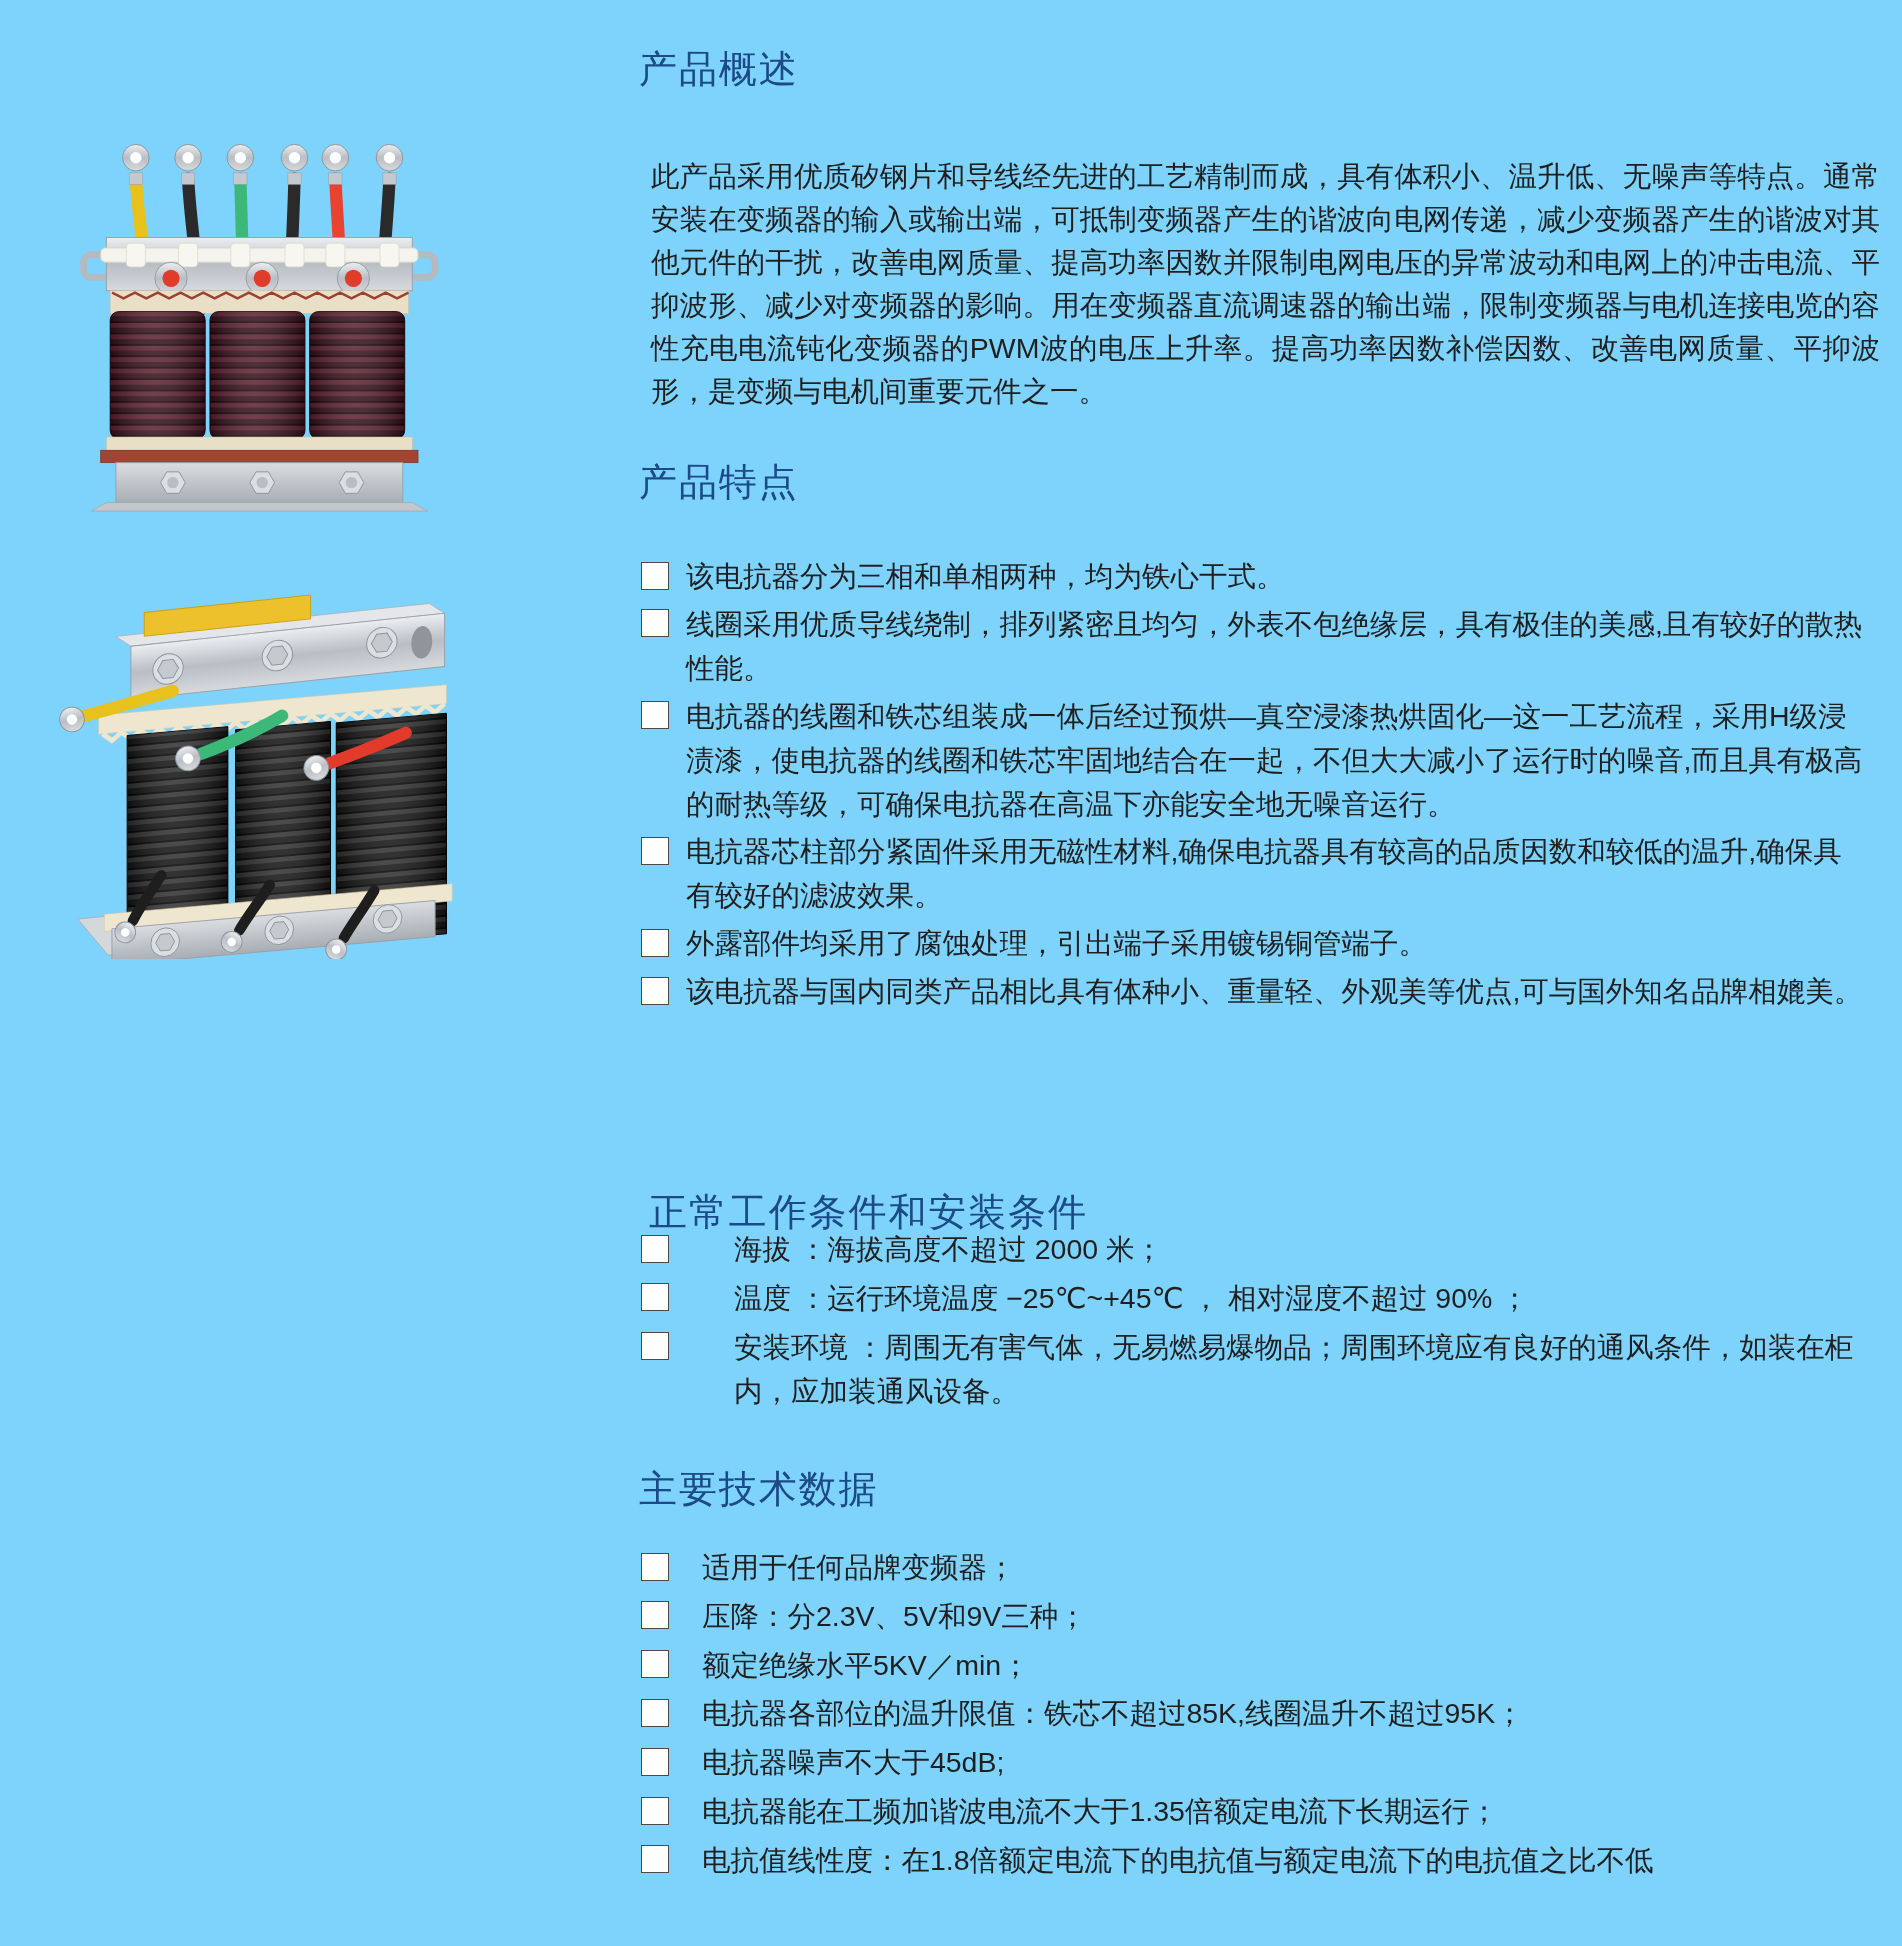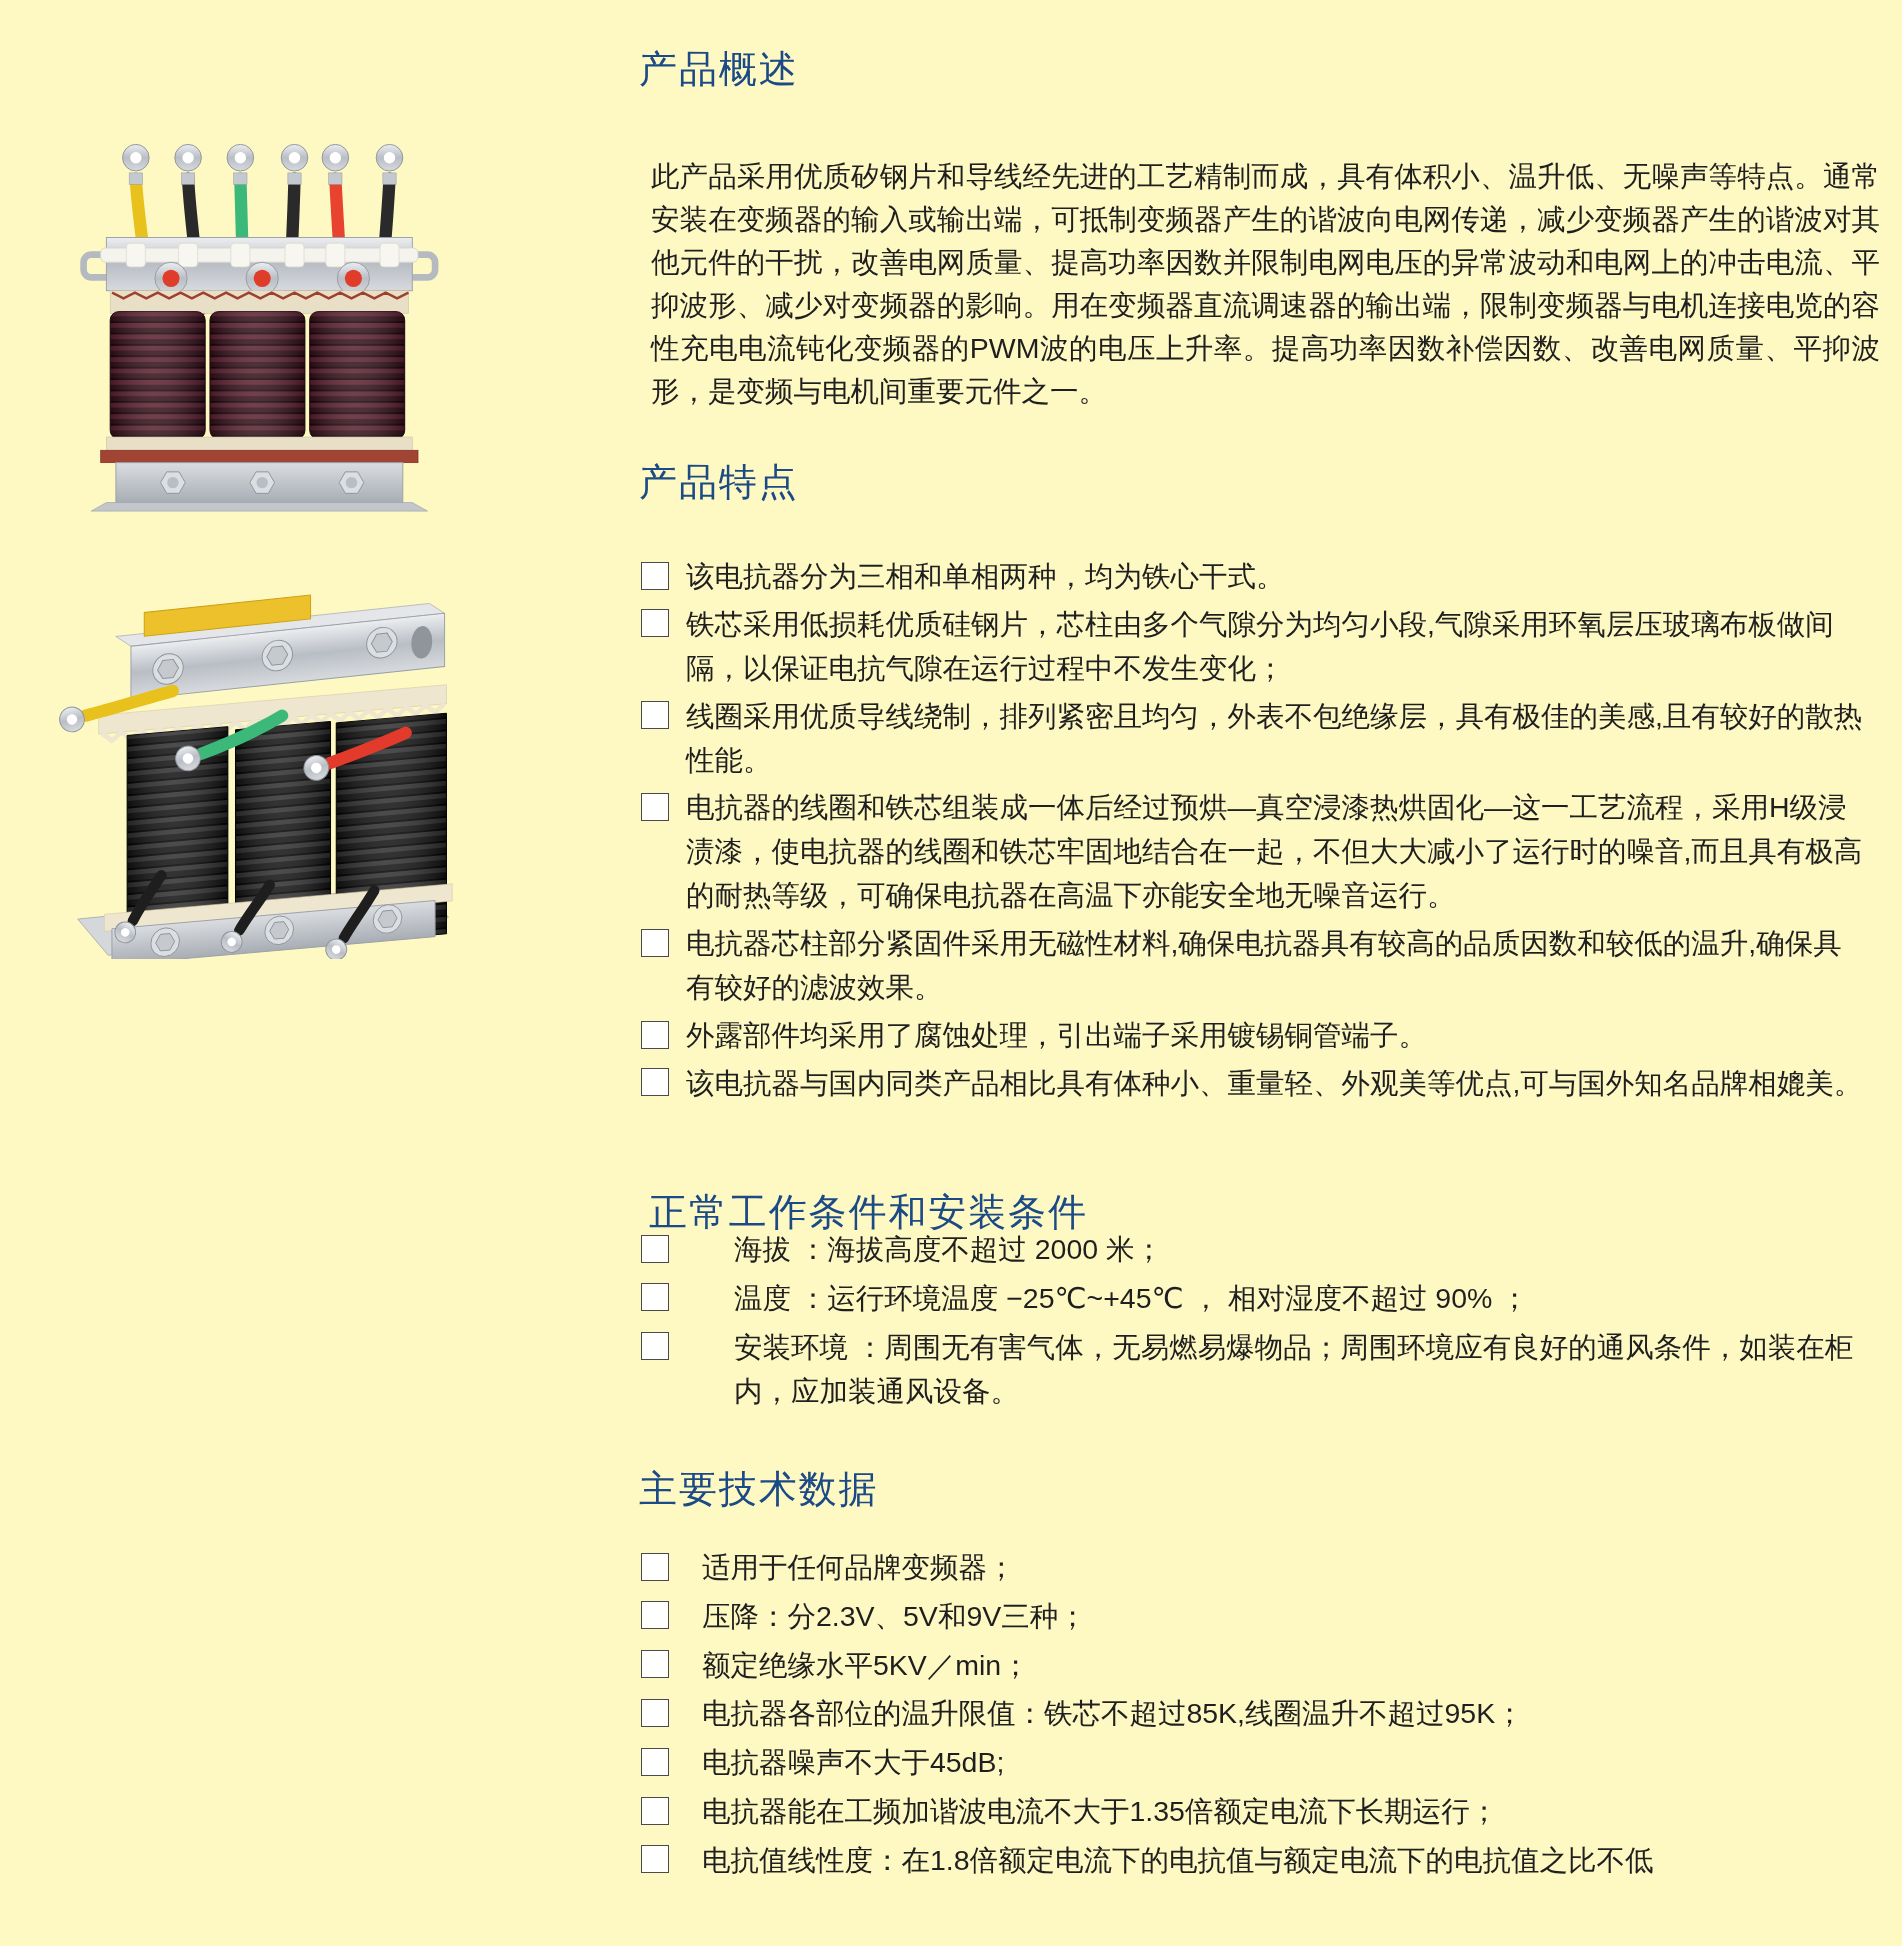--- a/index.html
+++ b/index.html
@@ -1,19 +1,19 @@
 <!DOCTYPE html>
 <html style="font-size:15px"><head>
 <meta charset="utf-8">
 <style>
   html,body{margin:0;padding:0;background:#ffffff;}
   .page{
     position:relative;
     width:1902px;height:1947px;
-    background:#fef9c3;
+    background:#7dd3fc;
     font-family:"Liberation Sans","DejaVu Sans",sans-serif;
     color:#1f1f1f;
     overflow:hidden;
   }
   
   .fig{position:absolute;margin:0;padding:0;}
   .fig-1{left:57px;top:95px;width:399px;height:418px;}
   .fig-2{left:49px;top:556px;width:411px;height:403px;}
   .fig svg{display:block;width:100%;height:100%;}
   
@@ -325,24 +325,20 @@
     <p class="overview-paragraph">此产品采用优质矽钢片和导线经先进的工艺精制而成，具有体积小、温升低、无噪声等特点。通常安装在变频器的输入或输出端，可抵制变频器产生的谐波向电网传递，减少变频器产生的谐波对其他元件的干扰，改善电网质量、提高功率因数并限制电网电压的异常波动和电网上的冲击电流、平抑波形、减少对变频器的影响。用在变频器直流调速器的输出端，限制变频器与电机连接电览的容性充电电流钝化变频器的PWM波的电压上升率。提高功率因数补偿因数、改善电网质量、平抑波形，是变频与电机间重要元件之一。</p>
 
     <h2 class="sec-heading h-features">产品特点</h2>
     <ul class="chk-list list-features">
       <li class="chk-item">
           <span class="chk"></span>
           <span class="chk-text">该电抗器分为三相和单相两种，均为铁心干式。</span>
         </li>
       <li class="chk-item">
           <span class="chk"></span>
-          <span class="chk-text">铁芯采用低损耗优质硅钢片，芯柱由多个气隙分为均匀小段,气隙采用环氧层压玻璃布板做间隔，以保证电抗气隙在运行过程中不发生变化；</span>
-        </li>
-      <li class="chk-item">
-          <span class="chk"></span>
           <span class="chk-text">线圈采用优质导线绕制，排列紧密且均匀，外表不包绝缘层，具有极佳的美感,且有较好的散热性能。</span>
         </li>
       <li class="chk-item">
           <span class="chk"></span>
           <span class="chk-text">电抗器的线圈和铁芯组装成一体后经过预烘—真空浸漆热烘固化—这一工艺流程，采用H级浸渍漆，使电抗器的线圈和铁芯牢固地结合在一起，不但大大减小了运行时的噪音,而且具有极高的耐热等级，可确保电抗器在高温下亦能安全地无噪音运行。</span>
         </li>
       <li class="chk-item">
           <span class="chk"></span>
           <span class="chk-text">电抗器芯柱部分紧固件采用无磁性材料,确保电抗器具有较高的品质因数和较低的温升,确保具有较好的滤波效果。</span>
         </li>

